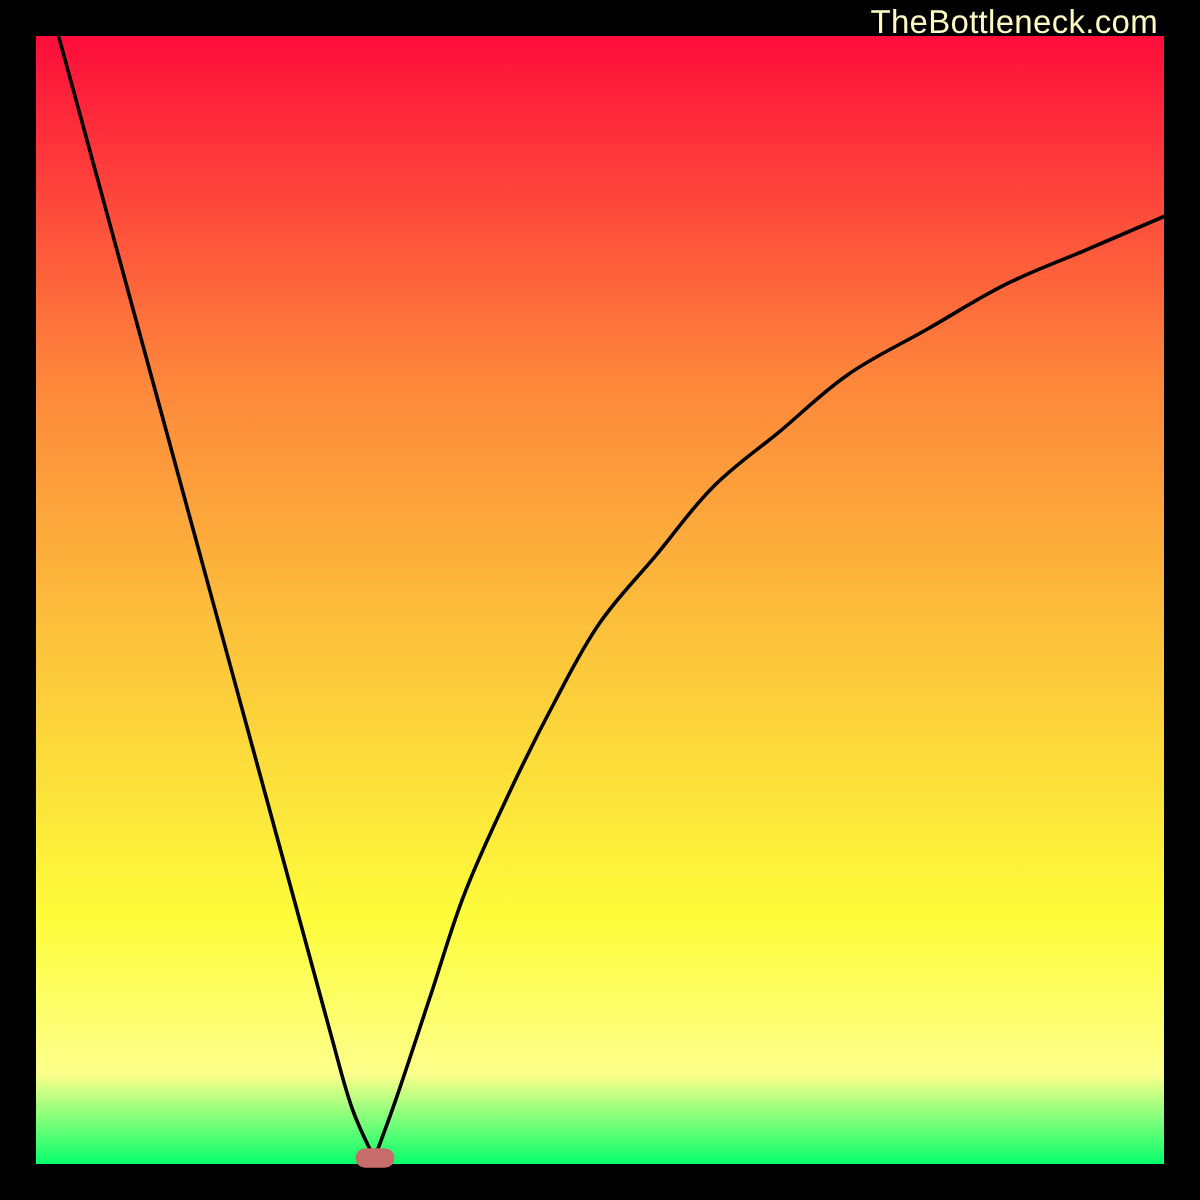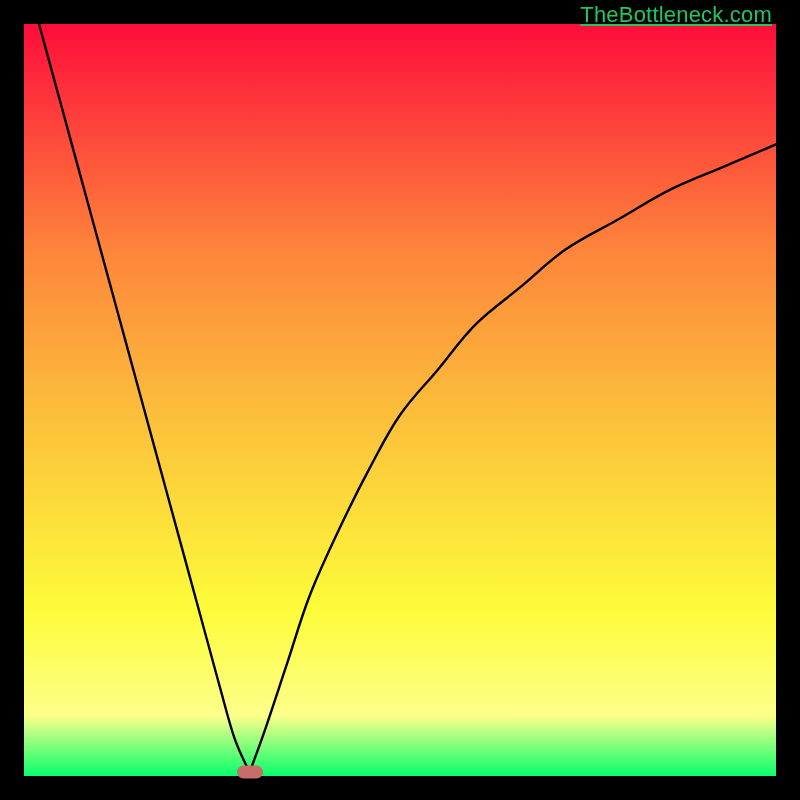--- a/index.html
+++ b/index.html
@@ -23,26 +23,25 @@
     position: absolute;
     left: 0;
     top: 0;
     width: 752px;
     height: 752px;
   }
   .watermark {
     position: absolute;
     top: 2px;
     right: 28px;
-    color: #22c55e;
+    color: #fef9c3;
     font-size: 22px;
     font-weight: 500;
     letter-spacing: 0.2px;
     pointer-events: none;
-    text-decoration: underline;
   }
   .marker {
     position: absolute;
     width: 26px;
     height: 13px;
     border-radius: 7px;
     transform: translate(-50%, -50%);
     pointer-events: none;
   }
 </style>

